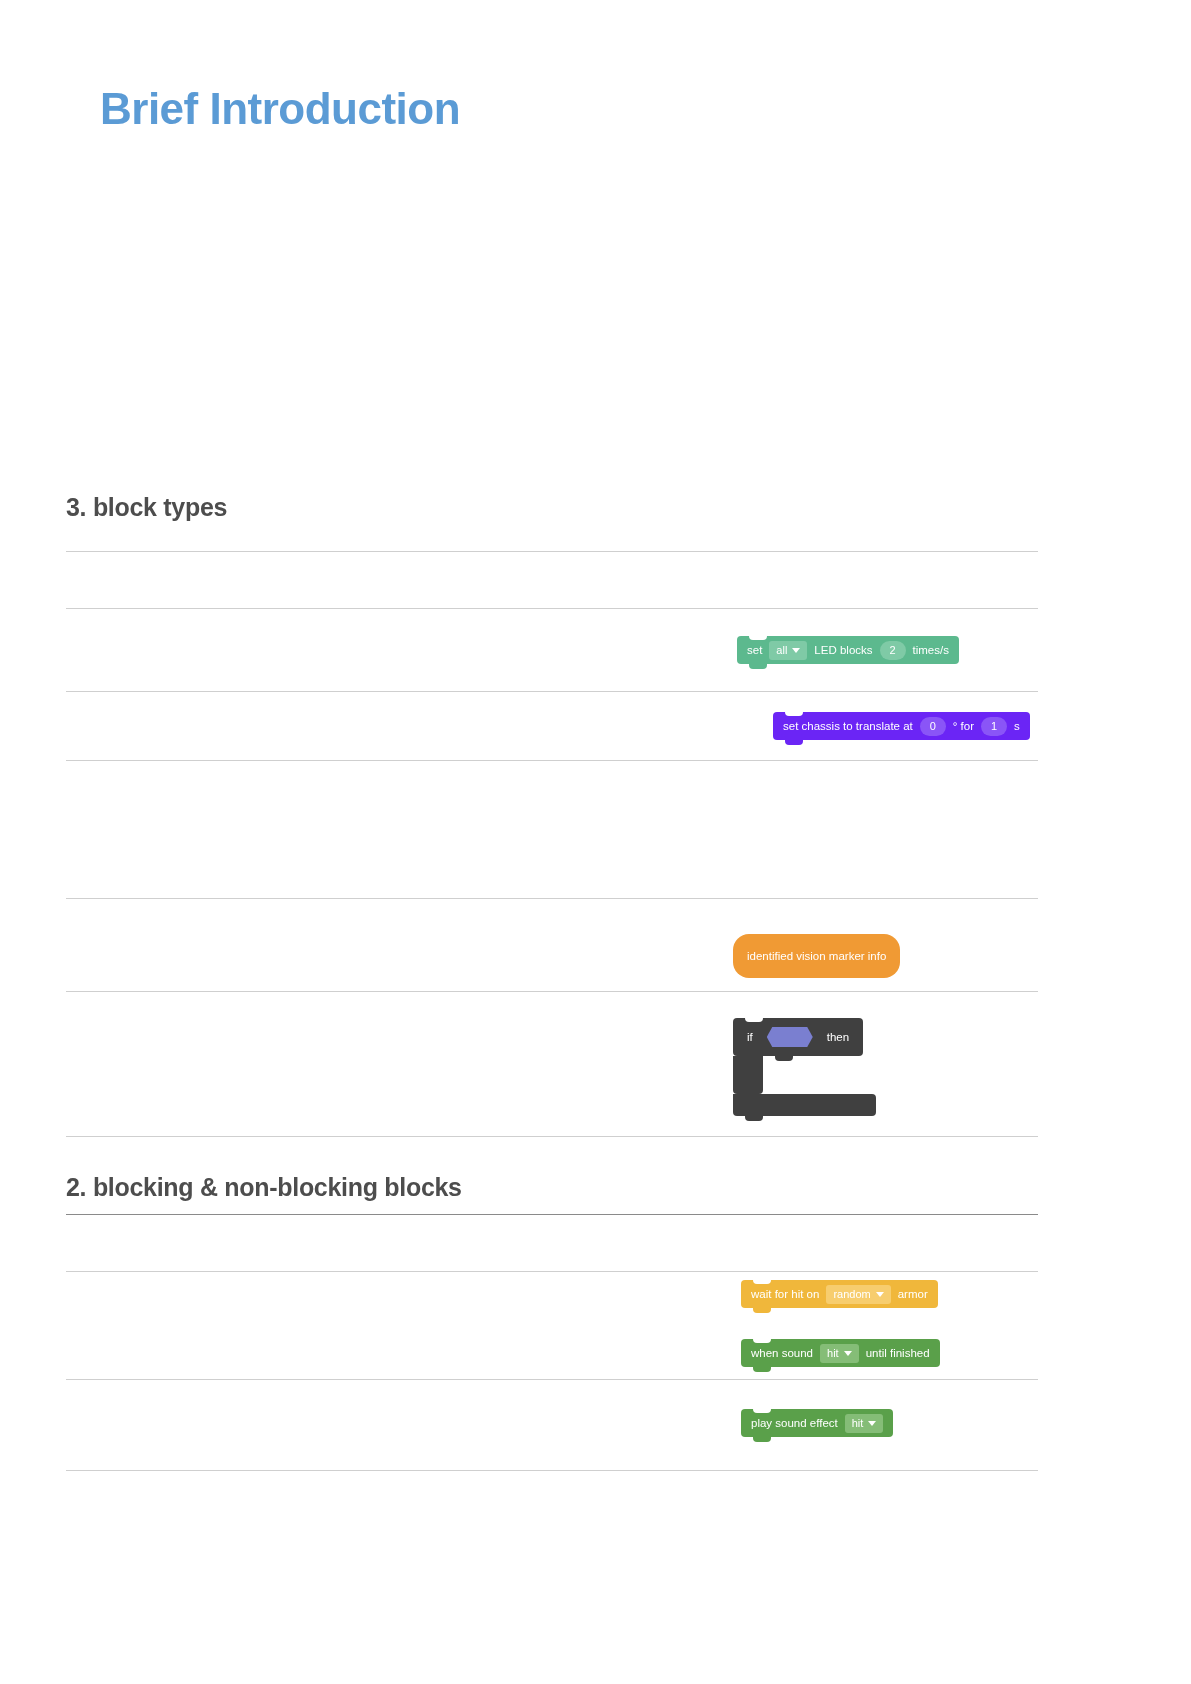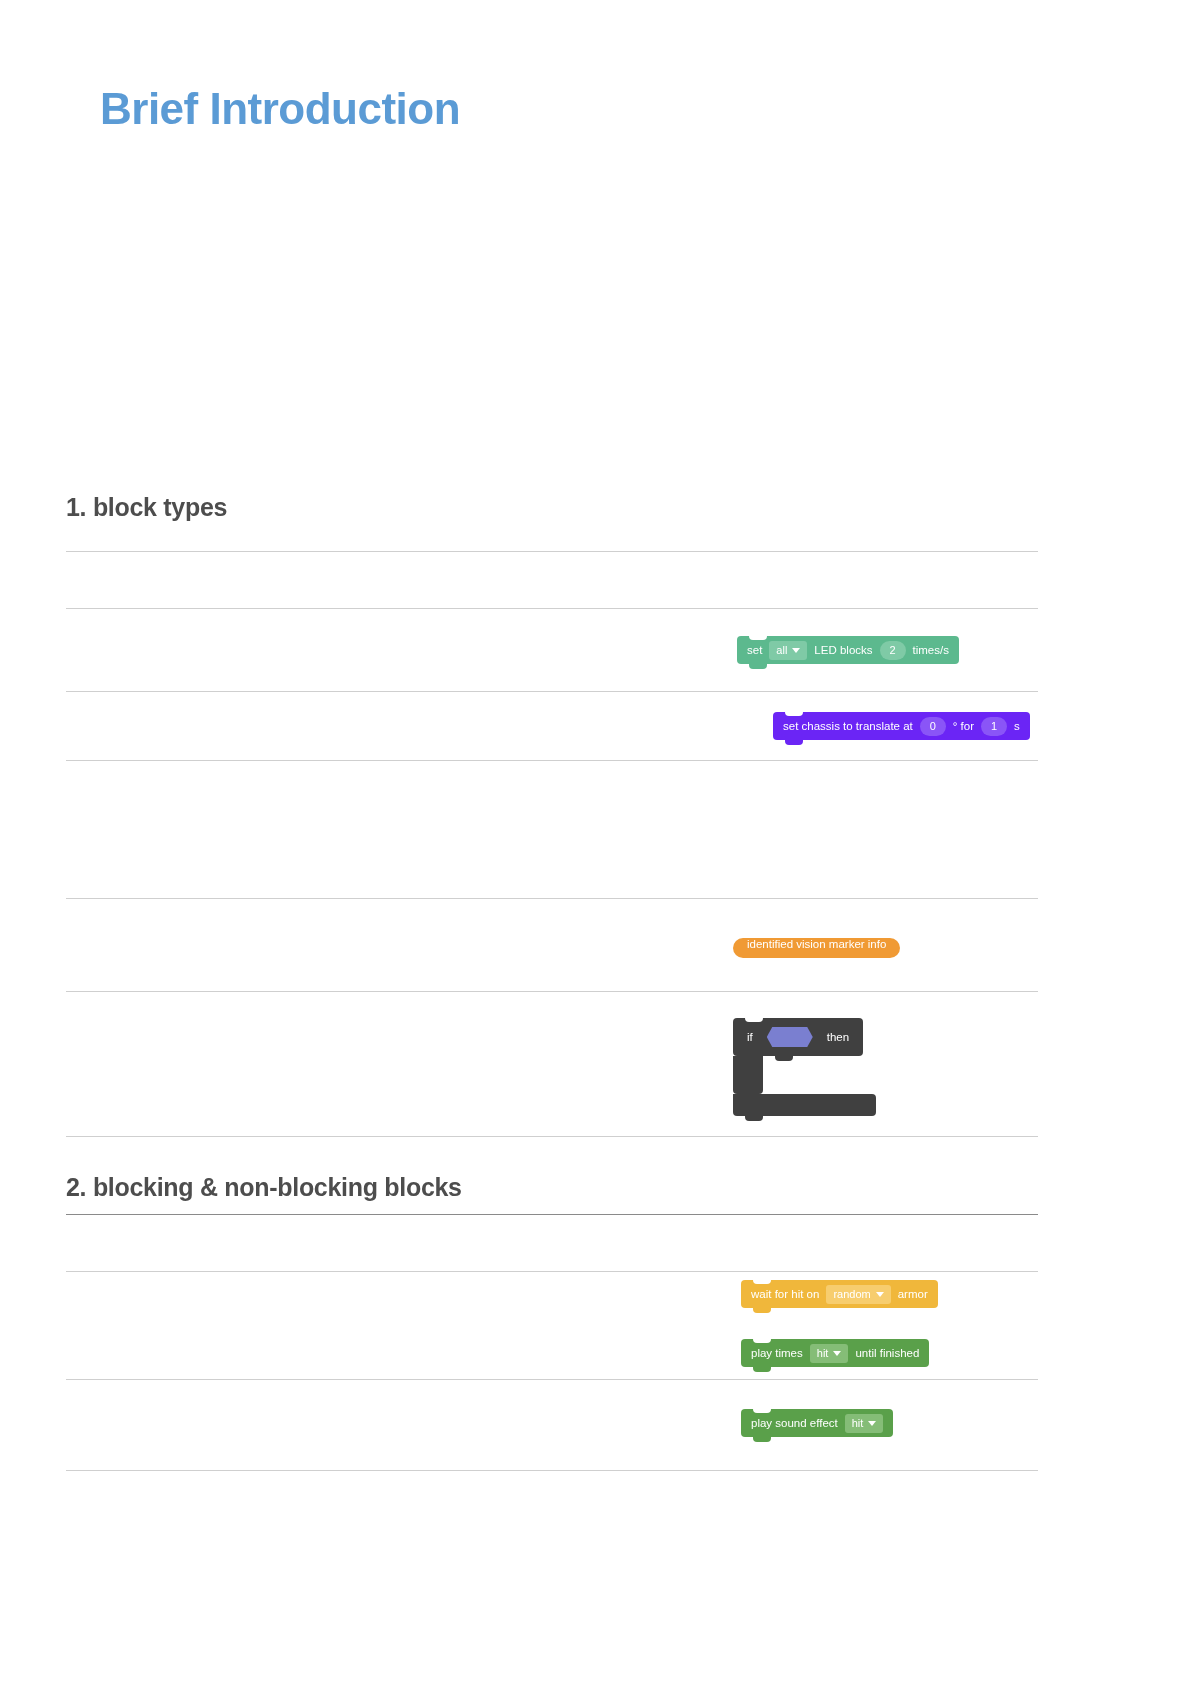--- a/index.html
+++ b/index.html
@@ -180,22 +180,22 @@
   .c-mouth-notch {
     position: absolute;
     left: 42px; top: 0;
     width: 18px; height: 5px;
     border-radius: 0 0 4px 4px;
   }
 
   
   .sb-reporter {
     display: inline-flex;
-    align-items: flex-start;
-    height: 20px;
+    align-items: center;
+    height: 44px;
     padding: 0 14px;
     border-radius: 16px;
     font-size: 11.5px;
     color: #ffffff;
   }
 
   
   .sb-hex {
     display: inline-block;
     width: 46px; height: 20px;
@@ -203,21 +203,21 @@
     clip-path: polygon(12% 0, 88% 0, 100% 50%, 88% 100%, 12% 100%, 0 50%);
   }
 </style>
 </head>
 <body>
 
 <div class="page">
 
   <div class="doc-title">Brief Introduction</div>
 
-  <div class="section-heading" id="sec1-heading">1. block types</div>
+  <div class="section-heading" id="sec1-heading">3. block types</div>
 
   <div class="rule" style="top:551px;"></div>
   <div class="rule" style="top:608px;"></div>
   <div class="rule" style="top:691px;"></div>
   <div class="rule" style="top:760px;"></div>
   <div class="rule" style="top:898px;"></div>
   <div class="rule" style="top:991px;"></div>
   <div class="rule" style="top:1136px;"></div>
 
   <div class="block-row" style="left:737px; top:636px;">
@@ -277,21 +277,21 @@
       <span class="sb-field">
         <span>random</span>
         <span class="caret"></span>
       </span>
       <span>armor</span>
     </div>
   </div>
 
   <div class="block-row" style="left:741px; top:1339px;">
     <div class="sb sb-stack c-sound">
-      <span>play times</span>
+      <span>when sound</span>
       <span class="sb-field">
         <span>hit</span>
         <span class="caret"></span>
       </span>
       <span>until finished</span>
     </div>
   </div>
 
   <div class="block-row" style="left:741px; top:1409px;">
     <div class="sb sb-stack c-sound">

